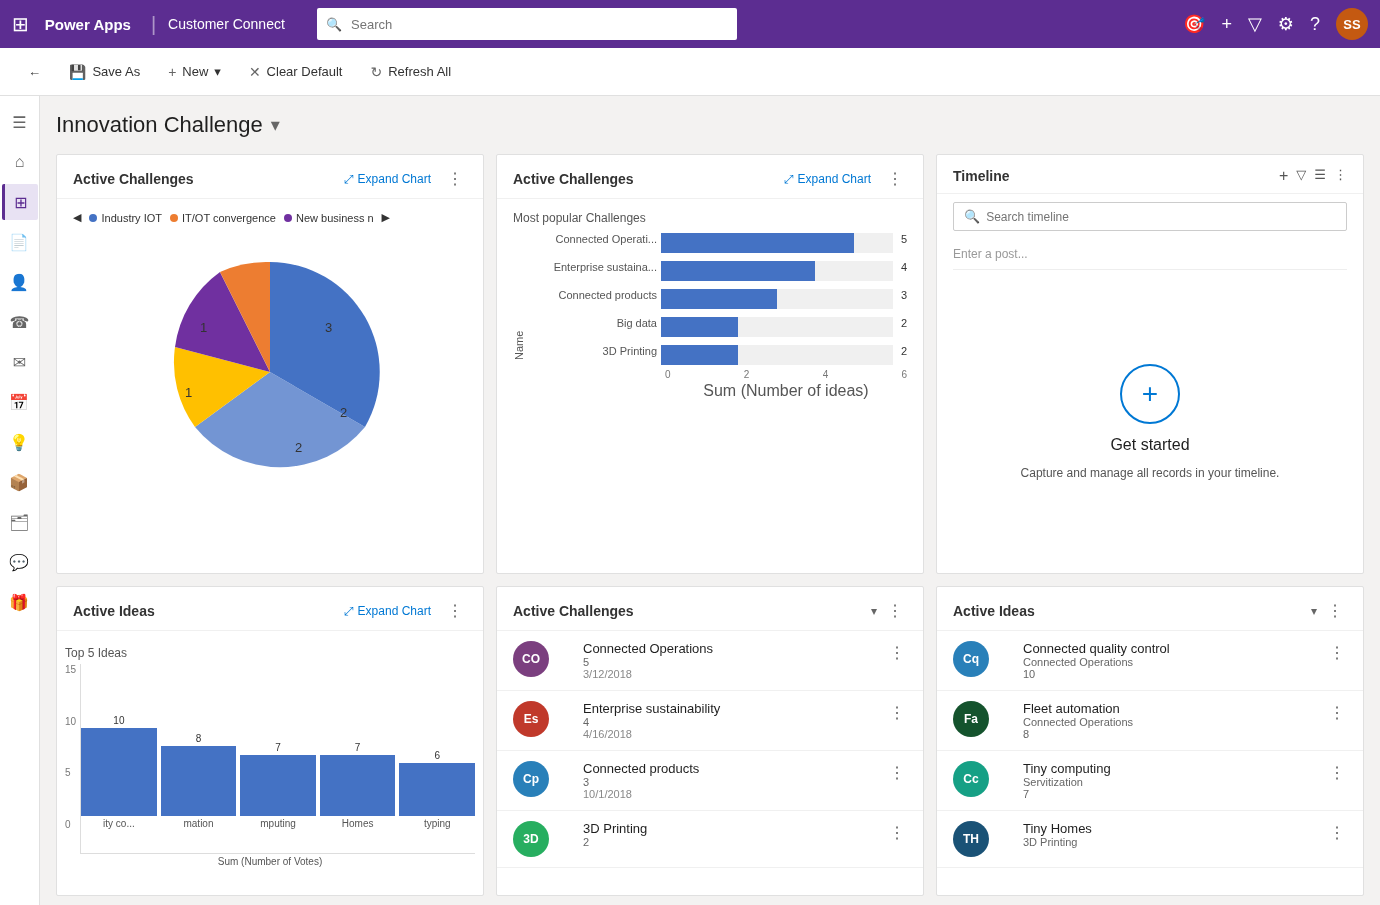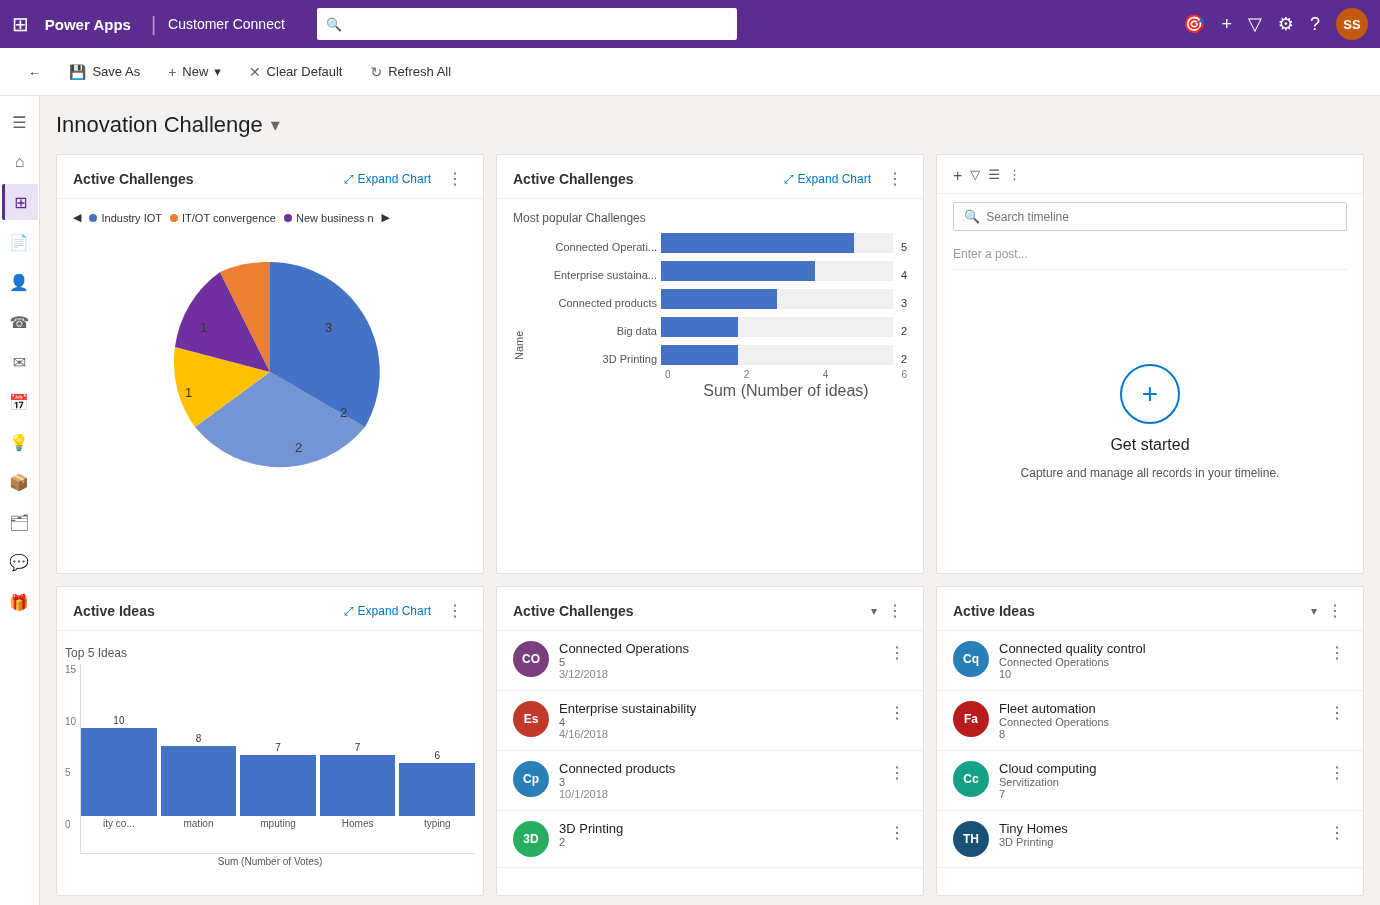--- a/index.html
+++ b/index.html
@@ -131,21 +131,21 @@
       display: flex; align-items: center; gap: 8px; font-size: 11px;
       margin-bottom: 8px; position: relative;
     }
     .pie-legend .legend-item { display: flex; align-items: center; gap: 4px; }
     .legend-dot { width: 8px; height: 8px; border-radius: 50%; }
     .pie-container { display: flex; justify-content: center; align-items: center; padding: 10px; }
 
     
     .bar-chart-title { font-size: 12px; color: #555; margin-bottom: 8px; }
     .horizontal-bars { display: flex; flex-direction: column; gap: 8px; }
-    .h-bar-row { display: flex; align-items: flex-end; gap: 4px; font-size: 11px; }
+    .h-bar-row { display: flex; align-items: flex-start; gap: 4px; font-size: 11px; }
     .h-bar-label { width: 120px; text-align: right; color: #555; font-size: 11px; flex-shrink: 0; }
     .h-bar-track { flex: 1; background: #f0f0f0; height: 20px; position: relative; }
     .h-bar-fill { height: 100%; background: #4472c4; display: flex; align-items: center; }
     .h-bar-value { margin-left: 4px; font-size: 11px; color: #333; }
     .x-axis { display: flex; justify-content: space-between; padding-left: 128px; font-size: 10px; color: #777; margin-top: 4px; }
     .x-axis-label { text-align: center; font-size: 16px; color: #555; margin-top: 2px; padding-left: 128px; }
 
     
     .timeline-header { display: flex; align-items: center; padding: 12px 16px 8px; border-bottom: 1px solid #f0f0f0; gap: 8px; }
     .timeline-title { font-size: 14px; font-weight: 600; flex: 1; }
@@ -190,21 +190,21 @@
     .list-item-row {
       display: flex; align-items: flex-start; gap: 10px;
       padding: 10px 16px;
       border-bottom: 1px solid #f0f0f0;
     }
     .list-avatar {
       width: 36px; height: 36px; border-radius: 50%;
       display: flex; align-items: center; justify-content: center;
       font-size: 12px; font-weight: 600; color: white; flex-shrink: 0;
     }
-    .list-item-info { flex: 1; }
+    .list-item-info { flex: 1; margin-left: 24px; }
     .list-item-name { font-size: 13px; font-weight: 500; color: #1f1f1f; }
     .list-item-sub { font-size: 11px; color: #666; }
     .list-item-date { font-size: 11px; color: #888; }
     .list-item-more { color: #666; cursor: pointer; font-size: 16px; padding: 2px; }
 
     
     ::-webkit-scrollbar { width: 6px; height: 6px; }
     ::-webkit-scrollbar-track { background: #f0f0f0; }
     ::-webkit-scrollbar-thumb { background: #ccc; border-radius: 3px; }
 
@@ -219,20 +219,21 @@
 </head>
 <body>
 
 <div class="top-nav">
   <span class="grid-icon">⊞</span>
   <span class="app-name">Power Apps</span>
   <span class="separator">|</span>
   <span class="customer-connect">Customer Connect</span>
   <div class="search-bar">
     <span style="color:#999;">🔍</span>
+    <input type="text" placeholder="Search" style="">
   </div>
   <div class="top-nav-right">
     <span>🎯</span>
     <span>+</span>
     <span>▽</span>
     <span>⚙</span>
     <span>?</span>
     <div class="avatar">SS</div>
   </div>
 </div>
@@ -398,20 +399,21 @@
               <span>4</span>
               <span>6</span>
             </div>
             <div class="x-axis-label">Sum (Number of ideas)</div>
           </div>
         </div>
       </div>
 
       <div class="card" style="height:420px;">
         <div class="timeline-header">
+          <span class="timeline-title">Timeline</span>
           <div class="timeline-actions">
             <span style="cursor:pointer;font-size:16px;">+</span>
             <span style="cursor:pointer;">▽</span>
             <span style="cursor:pointer;">☰</span>
             <span style="cursor:pointer;">⋮</span>
           </div>
         </div>
         <div class="timeline-search">
           <span style="color:#999;">🔍</span>
           <input type="text" style="border: none; outline: none; font-size: 12px; flex: 1 1 0%;" placeholder="Search timeline">
@@ -543,33 +545,33 @@
             <div class="list-avatar" style="background:#2980b9;">Cq</div>
             <div class="list-item-info">
               <div class="list-item-name">Connected quality control</div>
               <div class="list-item-sub">Connected Operations</div>
               <div class="list-item-sub">10</div>
             </div>
             <span class="list-item-more">⋮</span>
           </div>
 
           <div class="list-item-row">
-            <div class="list-avatar" style="background:#b91c1c;">Fa</div>
+            <div class="list-avatar" style="background:#14532d;">Fa</div>
             <div class="list-item-info">
               <div class="list-item-name">Fleet automation</div>
               <div class="list-item-sub">Connected Operations</div>
               <div class="list-item-sub">8</div>
             </div>
             <span class="list-item-more">⋮</span>
           </div>
 
           <div class="list-item-row">
             <div class="list-avatar" style="background:#16a085;">Cc</div>
             <div class="list-item-info">
-              <div class="list-item-name">Cloud computing</div>
+              <div class="list-item-name">Tiny computing</div>
               <div class="list-item-sub">Servitization</div>
               <div class="list-item-sub">7</div>
             </div>
             <span class="list-item-more">⋮</span>
           </div>
 
           <div class="list-item-row">
             <div class="list-avatar" style="background:#1a5276;">TH</div>
             <div class="list-item-info">
               <div class="list-item-name">Tiny Homes</div>

